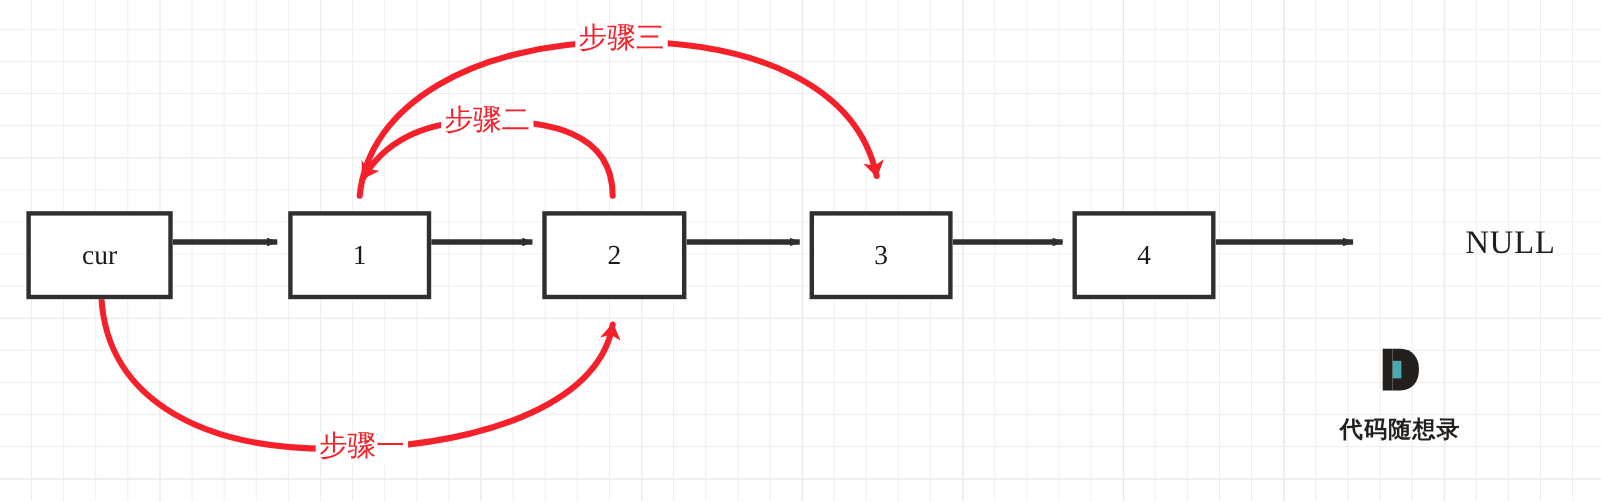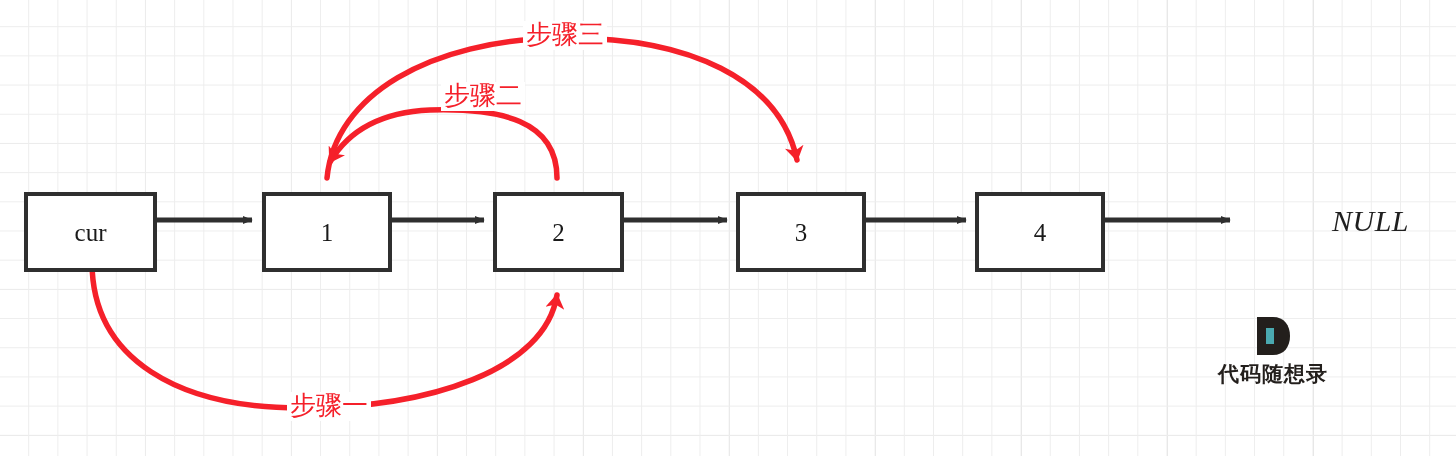--- a/index.html
+++ b/index.html
@@ -82,21 +82,21 @@
     width: 44px;
     height: 44px;
   }
   .wm-text {
     font-family: "DejaVu Sans", "Liberation Sans", sans-serif;
     font-size: 21px;
     font-weight: bold;
     color: #231f1c;
     letter-spacing: 1px;
     white-space: nowrap;
-    margin-top: 2px;
+    margin-top: 18px;
   }
 </style>
 </head>
 <body>
 
 <div id="canvas">
 
   <svg class="layer" viewBox="0 0 1456 456">
     <defs>
       <marker id="blackArrow" markerWidth="10" markerHeight="8" refX="9.2" refY="4" orient="auto" markerUnits="userSpaceOnUse">
@@ -133,24 +133,24 @@
   <div class="node-box" style="left:493px; top:180px; width:131px; height:80px;">
     <span>2</span>
   </div>
   <div class="node-box" style="left:736px; top:180px; width:130px; height:80px;">
     <span>3</span>
   </div>
   <div class="node-box" style="left:975px; top:180px; width:130px; height:80px;">
     <span>4</span>
   </div>
 
-  <div class="null-label" style="left:1332px; top:204px;font-style:italic;">NULL</div>
+  <div class="null-label" style="left:1332px; top:204px;">NULL</div>
 
   <div class="step-label" style="left:287px; top:392px;">步骤一</div>
-  <div class="step-label" style="left:401px; top:82px;margin-left:40px;">步骤二</div>
+  <div class="step-label" style="left:401px; top:95px;">步骤二</div>
   <div class="step-label" style="left:523px; top:21px;">步骤三</div>
 
   <div id="watermark">
     <div class="wm-logo">
       <svg viewBox="0 0 44 44" width="44" height="44">
         <rect x="6" y="3" width="9" height="38" fill="#231f1c"></rect>
         <path d="M15,3 H22 C33,3 39,11 39,22 C39,33 33,41 22,41 H15 Z" fill="#231f1c"></path>
         <rect x="15" y="14" width="8" height="16" fill="#4aa9b0"></rect>
       </svg>
     </div>

